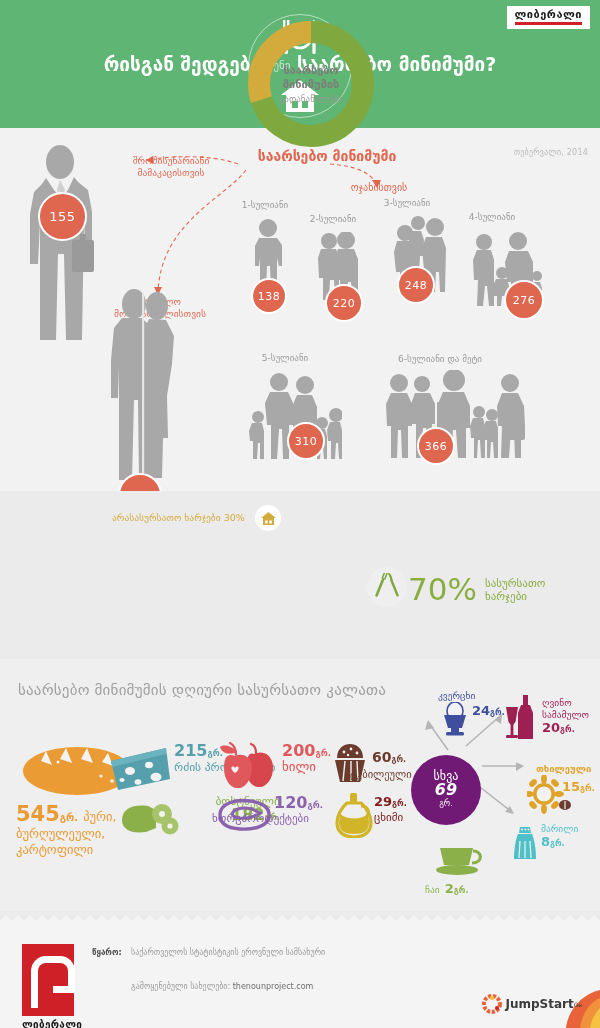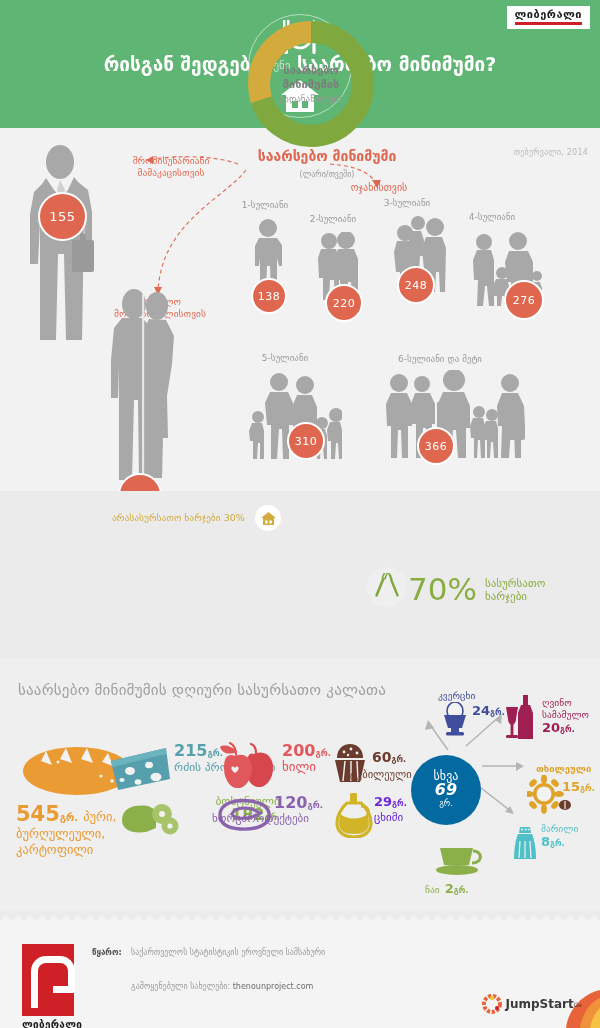--- a/index.html
+++ b/index.html
@@ -124,21 +124,21 @@
   .sec3-title {
     position: absolute; left: 18px; top: 22px;
     color: #a0a0a0; font-size: 15px; letter-spacing: .2px;
   }
   .fitem { position: absolute; }
   .famt { font-weight: bold; }
 
   
   .hub {
     position: absolute; left: 411px; top: 755px;
-    width: 70px; height: 70px; border-radius: 50%; background: #0369a1;
+    width: 70px; height: 70px; border-radius: 50%; background: #701a75;
     color: #ffffff; display: flex; flex-direction: column;
     align-items: center; justify-content: center; line-height: 14px;
   }
   .hub .h1 { font-size: 12px; }
   .hub .h2 { font-size: 16px; font-weight: bold; font-style: italic; }
   .hub .h3 { font-size: 8px; }
 
   
   .footer {
     position: absolute; left: 0; top: 911px; width: 600px; height: 117px;
@@ -223,21 +223,20 @@
       <span>საარსებო მინიმუმი?</span>
     </div>
   </div>
 
   <div class="sec1">
 
     <div class="date-note">თებერვალი, 2014</div>
 
     <div class="title-min">
       <span>საარსებო მინიმუმი</span>
-      <span class="unit">(ლარი/თვეში)</span>
     </div>
 
     <svg style="position:absolute;left:0;top:0;width:600px;height:363px;">
       <path d="M238 36 C 210 26, 170 28, 146 32" fill="none" stroke="#e0674f" stroke-width="1.1" stroke-dasharray="4,3"></path>
       <polygon points="146,32 153,28 153,36" fill="#e0674f"></polygon>
       <path d="M246 42 C 225 70, 160 95, 158 165" fill="none" stroke="#e0674f" stroke-width="1.1" stroke-dasharray="4,3"></path>
       <polygon points="158,167 154,159 162,159" fill="#e0674f"></polygon>
       <path d="M330 36 C 355 38, 372 44, 377 58" fill="none" stroke="#e0674f" stroke-width="1.1" stroke-dasharray="4,3"></path>
       <polygon points="377,60 372,52 381,52" fill="#e0674f"></polygon>
     </svg>
@@ -527,21 +526,21 @@
   </div>
 
   <div class="fitem" style="left:334px;top:792px;">
     <svg width="40" height="46" viewBox="0 0 40 46">
       <rect x="16" y="1" width="7" height="10" rx="1.5" fill="#d1b428"></rect>
       <path d="M13 11 L27 11 C33 16 37 24 37 31 C37 40 30 45 20 45 C10 45 3 40 3 31 C3 24 7 16 13 11 Z" fill="none" stroke="#d1b428" stroke-width="3.2"></path>
       <path d="M6 22 C14 28 26 28 34 22 L35 31 C35 39 29 42 20 42 C11 42 5 39 5 31 Z" fill="#d1b428"></path>
       <path d="M27 14 C34 14 36 20 33 24" fill="none" stroke="#d1b428" stroke-width="3"></path>
     </svg>
   </div>
-  <div class="fitem" style="left:374px;top:794px;width:80px;color:#6d28d9;line-height:14px;">
+  <div class="fitem" style="left:374px;top:794px;width:80px;color:#7f1d1d;line-height:14px;">
     <span class="famt" style="font-size:13px;">29</span><span style="font-size:8px;font-weight:bold;">გრ.</span>
     <div style="font-size:11px;">ცხიმი</div>
   </div>
 
   <svg style="position:absolute;left:400px;top:690px;width:200px;height:200px;">
     <g stroke="#b5b5b5" stroke-width="1.5" fill="none">
       <line x1="48" y1="60" x2="28" y2="32"></line>
       <line x1="66" y1="56" x2="100" y2="26"></line>
       <line x1="82" y1="76" x2="120" y2="76"></line>
       <line x1="76" y1="94" x2="112" y2="122"></line>

